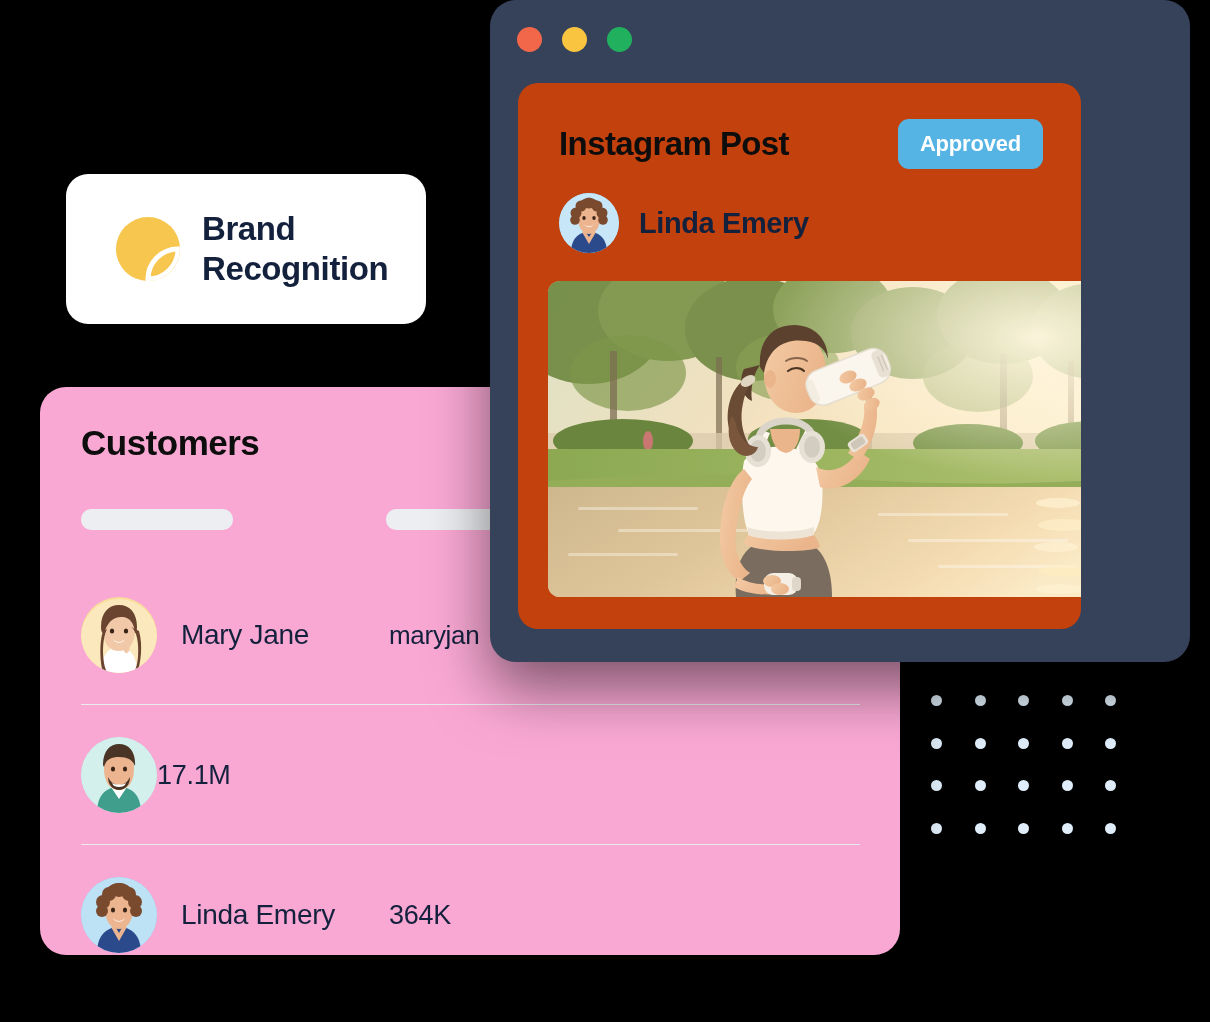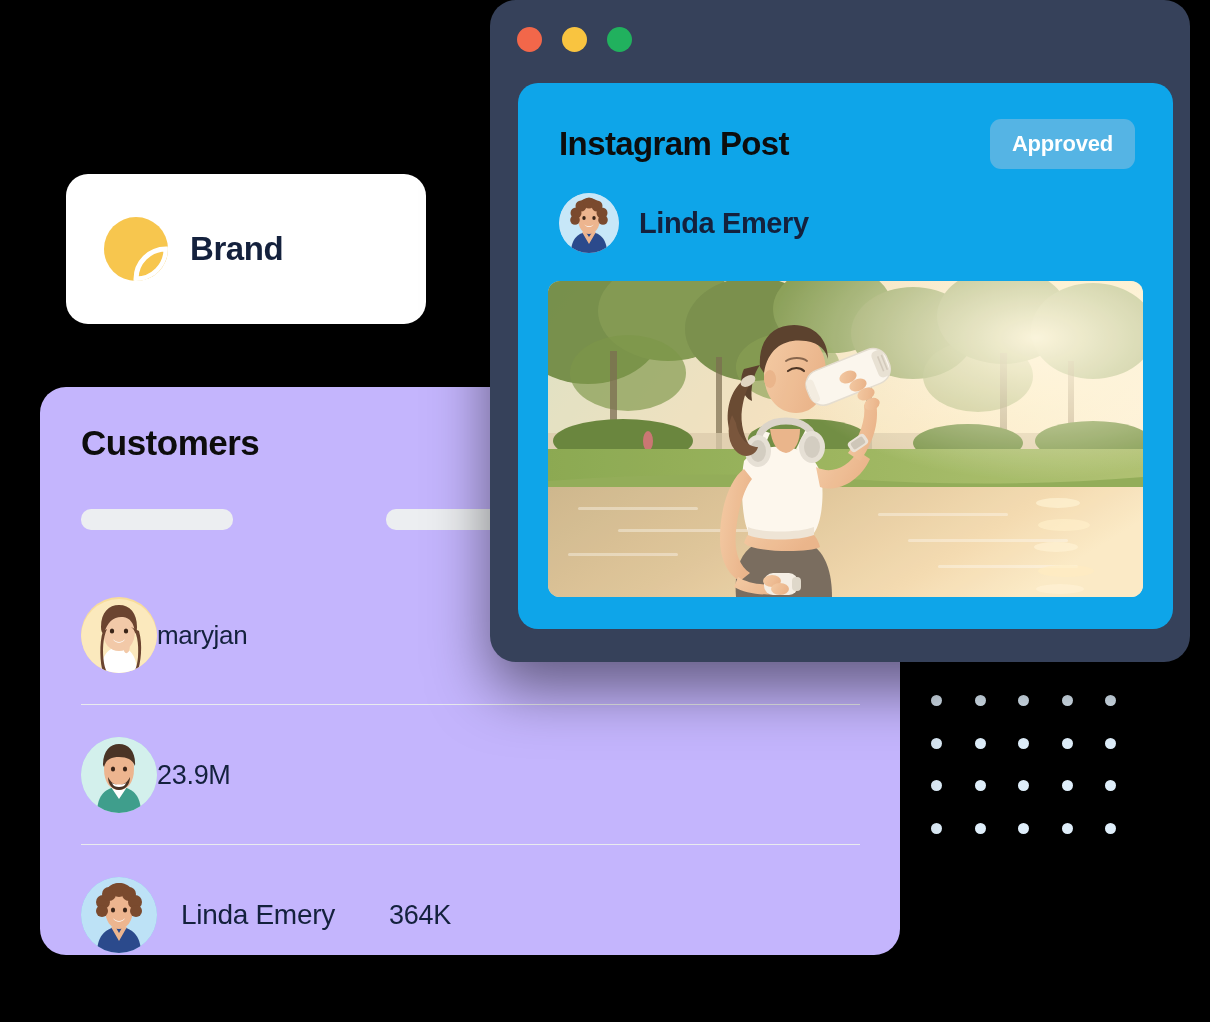--- a/index.html
+++ b/index.html
@@ -45,21 +45,21 @@
     position: absolute;
     left: 66px;
     top: 174px;
     width: 360px;
     height: 150px;
     background: #ffffff;
     border-radius: 22px;
     display: flex;
     align-items: center;
     gap: 20px;
-    padding: 0 28px 0 36px;
+    padding: 0 28px 0 48px;
     box-shadow: 0 18px 40px rgba(0,0,0,0.35);
     z-index: 3;
   }
   #brand-icon {
     width: 68px;
     height: 68px;
     flex: 0 0 68px;
     position: relative;
   }
   #brand-icon svg { display: block; width: 68px; height: 68px; }
@@ -71,21 +71,21 @@
     letter-spacing: -0.4px;
   }
 
   
   #customers-card {
     position: absolute;
     left: 40px;
     top: 387px;
     width: 860px;
     height: 568px;
-    background: #c4b5fd;
+    background: #f9a8d4;
     border-radius: 26px;
     box-shadow: 0 22px 55px rgba(0,0,0,0.4);
     overflow: hidden;
     z-index: 2;
   }
   #customers-title {
     position: absolute;
     left: 41px;
     top: 36px;
     font-size: 35px;
@@ -184,23 +184,23 @@
   .traffic-dot {
     width: 25px;
     height: 25px;
     border-radius: 50%;
   }
 
   #post-card {
     position: absolute;
     left: 28px;
     top: 83px;
-    width: 655px;
+    width: 563px;
     height: 546px;
-    background: #0ea5e9;
+    background: #c2410c;
     border-radius: 20px;
     overflow: hidden;
   }
   #post-header {
     position: absolute;
     left: 41px;
     top: 34px;
     right: 38px;
     height: 54px;
     display: flex;
@@ -295,20 +295,21 @@
         </defs>
         <circle cx="34" cy="34" r="32" fill="#f7c64e"></circle>
         <g clip-path="url(#br-clip)">
           <path d="M64 34 A30 30 0 0 1 34 64 A30 30 0 0 1 64 34 Z" fill="none" stroke="#ffffff" stroke-width="5"></path>
         </g>
       </svg>
     </span>
     <div>
       <div id="brand-label">
         <span>Brand</span><br>
+        <span>Recognition</span>
       </div>
     </div>
   </div>
 
   <div id="customers-card">
     <div id="customers-title">Customers</div>
 
     <div id="skeleton-row">
       <div class="skeleton-bar" id="skeleton-bar-1"></div>
       <div class="skeleton-bar" id="skeleton-bar-2"></div>
@@ -325,41 +326,42 @@
             <path d="M22 34 C22 20 29 12 38 12 C47 12 54 20 54 34 C54 47 47 54 38 54 C29 54 22 47 22 34 Z" fill="#f2c9a8"></path>
             <path d="M20 30 C20 15 28 8 38 8 C49 8 56 16 56 30 C56 34 55 36 54 36 C53 26 49 21 42 20 C34 19 26 24 23 37 C21 36 20 34 20 30 Z" fill="#6b4430"></path>
             <path d="M50 30 C56 34 58 46 57 60 C56 70 54 74 52 76 L56 76 C60 66 62 48 58 34 Z" fill="#6b4430"></path>
             <path d="M26 32 C22 40 21 54 23 66 C24 72 26 75 27 76 L22 76 C19 66 18 46 22 34 Z" fill="#6b4430"></path>
             <ellipse cx="31" cy="34" rx="2.2" ry="2.6" fill="#3a2418"></ellipse>
             <ellipse cx="45" cy="34" rx="2.2" ry="2.6" fill="#3a2418"></ellipse>
             <path d="M32 42 C35 46 41 46 44 42 C42 47 34 47 32 42 Z" fill="#ffffff"></path>
             <path d="M44 46 C48 44 50 48 48 54 C46 58 42 56 43 51 Z" fill="#f2c9a8"></path>
           </svg>
         </span>
+        <span class="cust-name">Mary Jane</span>
         <span class="cust-email">maryjan</span>
         <span class="cust-followers"></span>
         <span class="row-divider"></span>
       </div>
 
       <div class="customer-row">
         <span class="cust-avatar">
           <svg viewBox="0 0 76 76" xmlns="http://www.w3.org/2000/svg">
             <rect width="76" height="76" fill="#bfe8e4"></rect>
             <circle cx="38" cy="38" r="38" fill="#d3f0ec"></circle>
             <path d="M16 76 C16 58 25 50 38 50 C51 50 60 58 60 76 Z" fill="#3f9e8c"></path>
             <path d="M30 50 L38 62 L46 50 L42 48 L38 53 L34 48 Z" fill="#ffffff"></path>
             <path d="M23 32 C23 18 29 11 38 11 C47 11 53 18 53 32 C53 45 47 53 38 53 C29 53 23 45 23 32 Z" fill="#edb58f"></path>
             <path d="M22 28 C22 14 29 7 38 7 C48 7 55 15 54 29 C52 24 48 20 38 20 C29 20 25 23 23 30 Z" fill="#4a3426"></path>
             <path d="M27 40 C27 48 32 53 38 53 C44 53 49 48 49 40 C46 46 42 48 38 48 C34 48 30 46 27 40 Z" fill="#4a3426"></path>
             <path d="M31 46 C34 48 42 48 45 46 C44 49 41 50 38 50 C35 50 32 49 31 46 Z" fill="#ffffff"></path>
             <ellipse cx="32" cy="32" rx="2.1" ry="2.5" fill="#3a2418"></ellipse>
             <ellipse cx="44" cy="32" rx="2.1" ry="2.5" fill="#3a2418"></ellipse>
           </svg>
         </span>
-        <span class="cust-followers">23.9M</span>
+        <span class="cust-followers">17.1M</span>
         <span class="row-divider"></span>
       </div>
 
       <div class="customer-row">
         <span class="cust-avatar">
           <svg viewBox="0 0 76 76" xmlns="http://www.w3.org/2000/svg">
             <rect width="76" height="76" fill="#9ed2f0"></rect>
             <circle cx="38" cy="38" r="38" fill="#bde2f6"></circle>
             <path d="M16 76 C16 58 26 50 38 50 C50 50 60 58 60 76 Z" fill="#2b4a8c"></path>
             <path d="M30 50 L38 64 L46 50 L42 49 L38 56 L34 49 Z" fill="#edb58f"></path>

